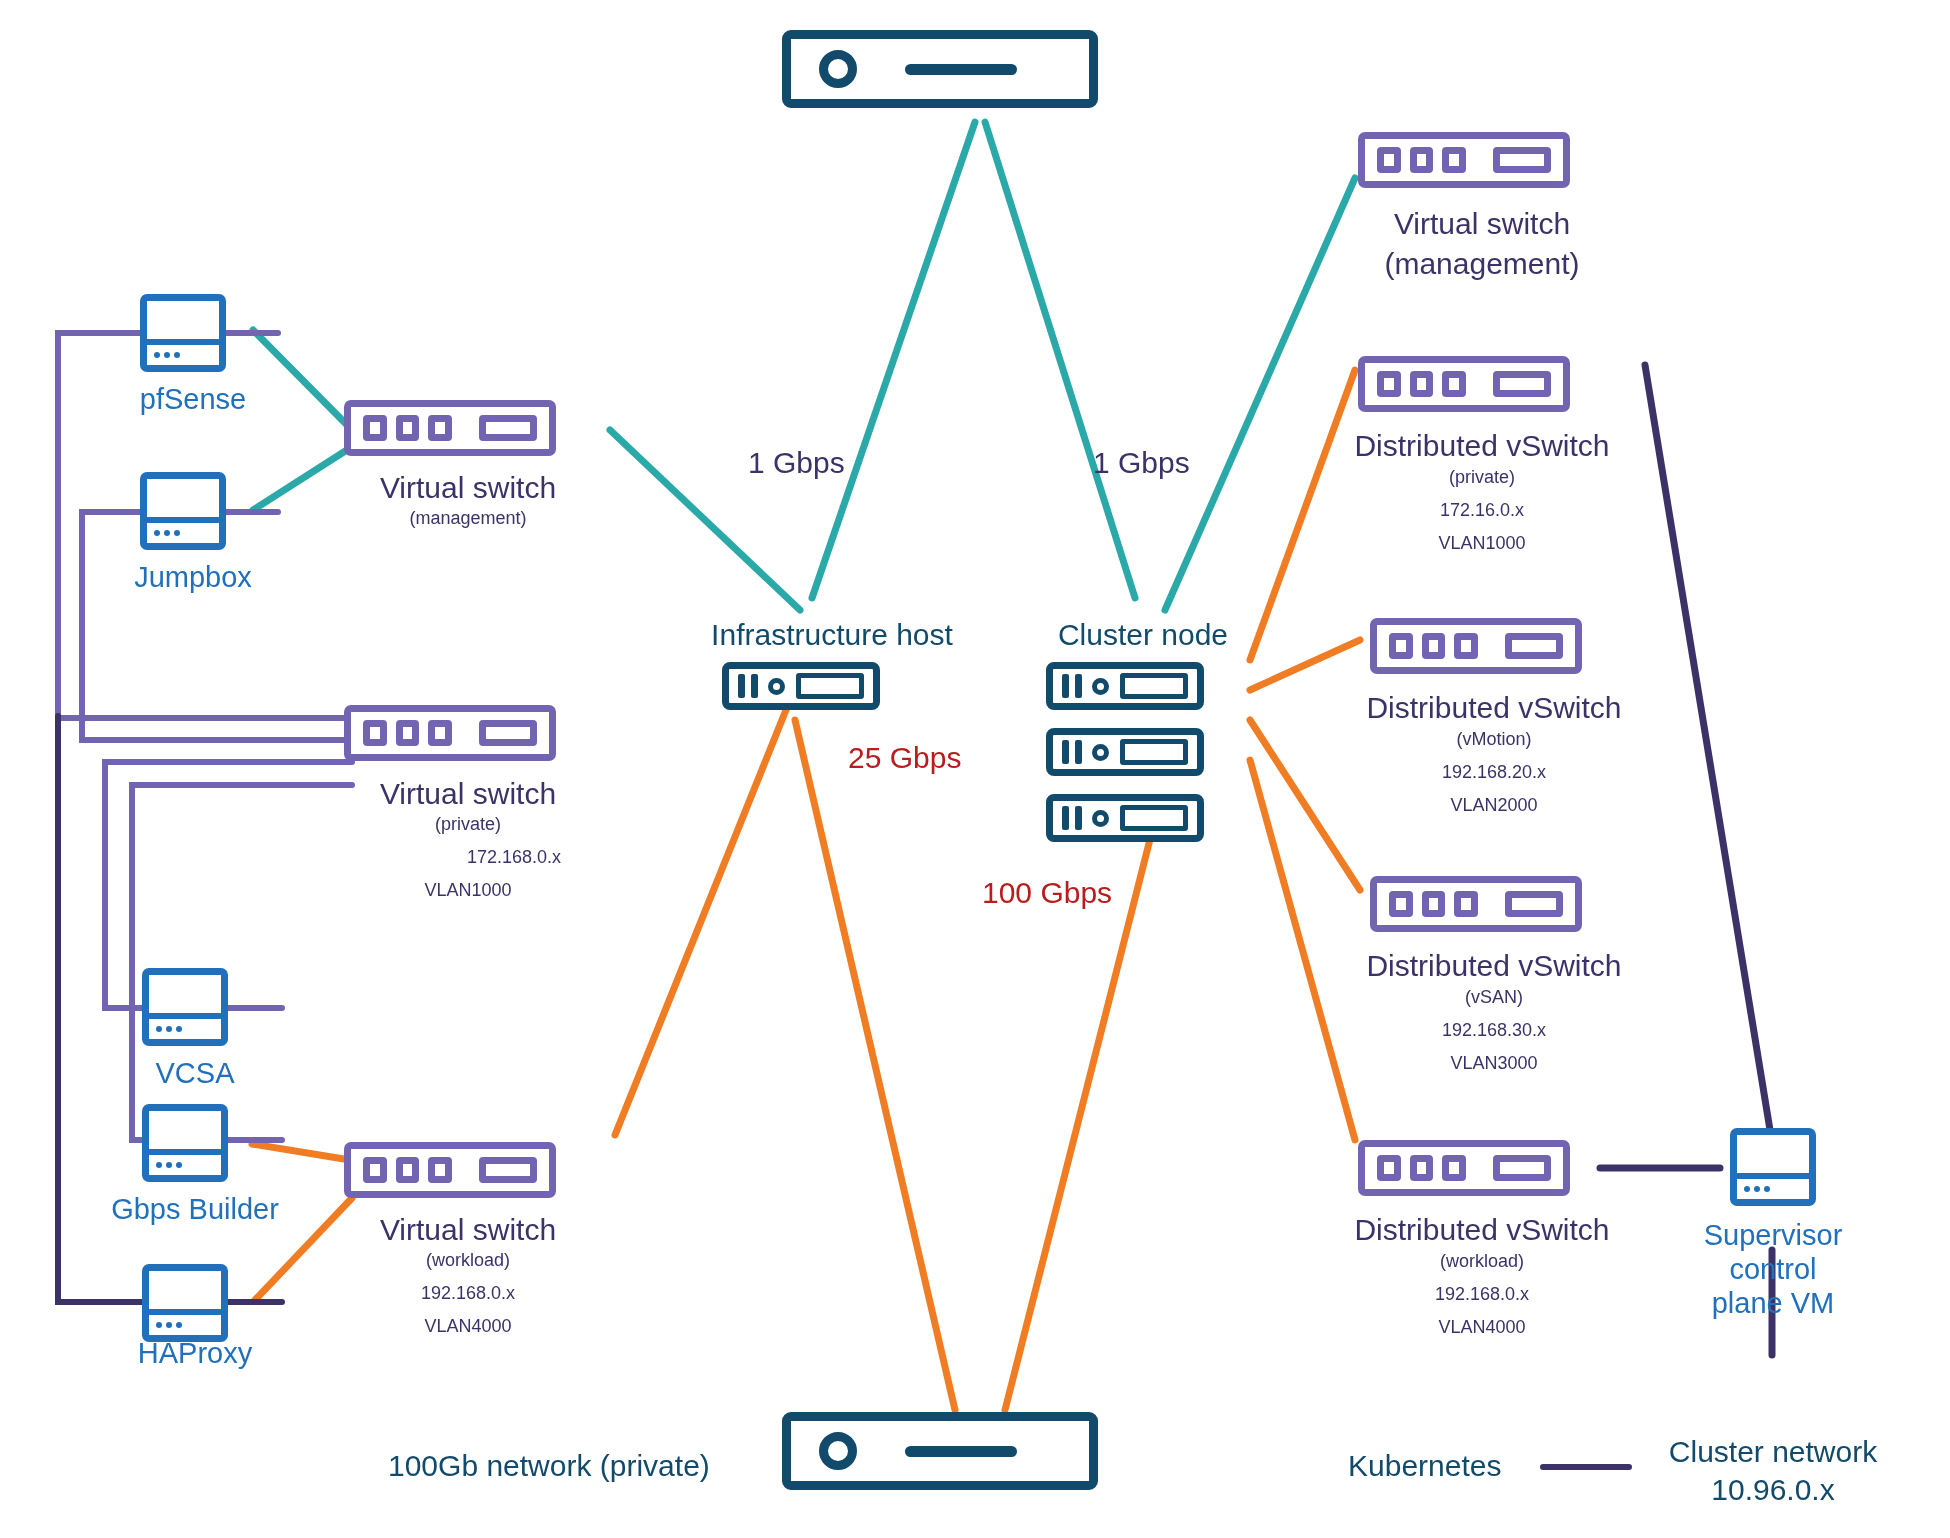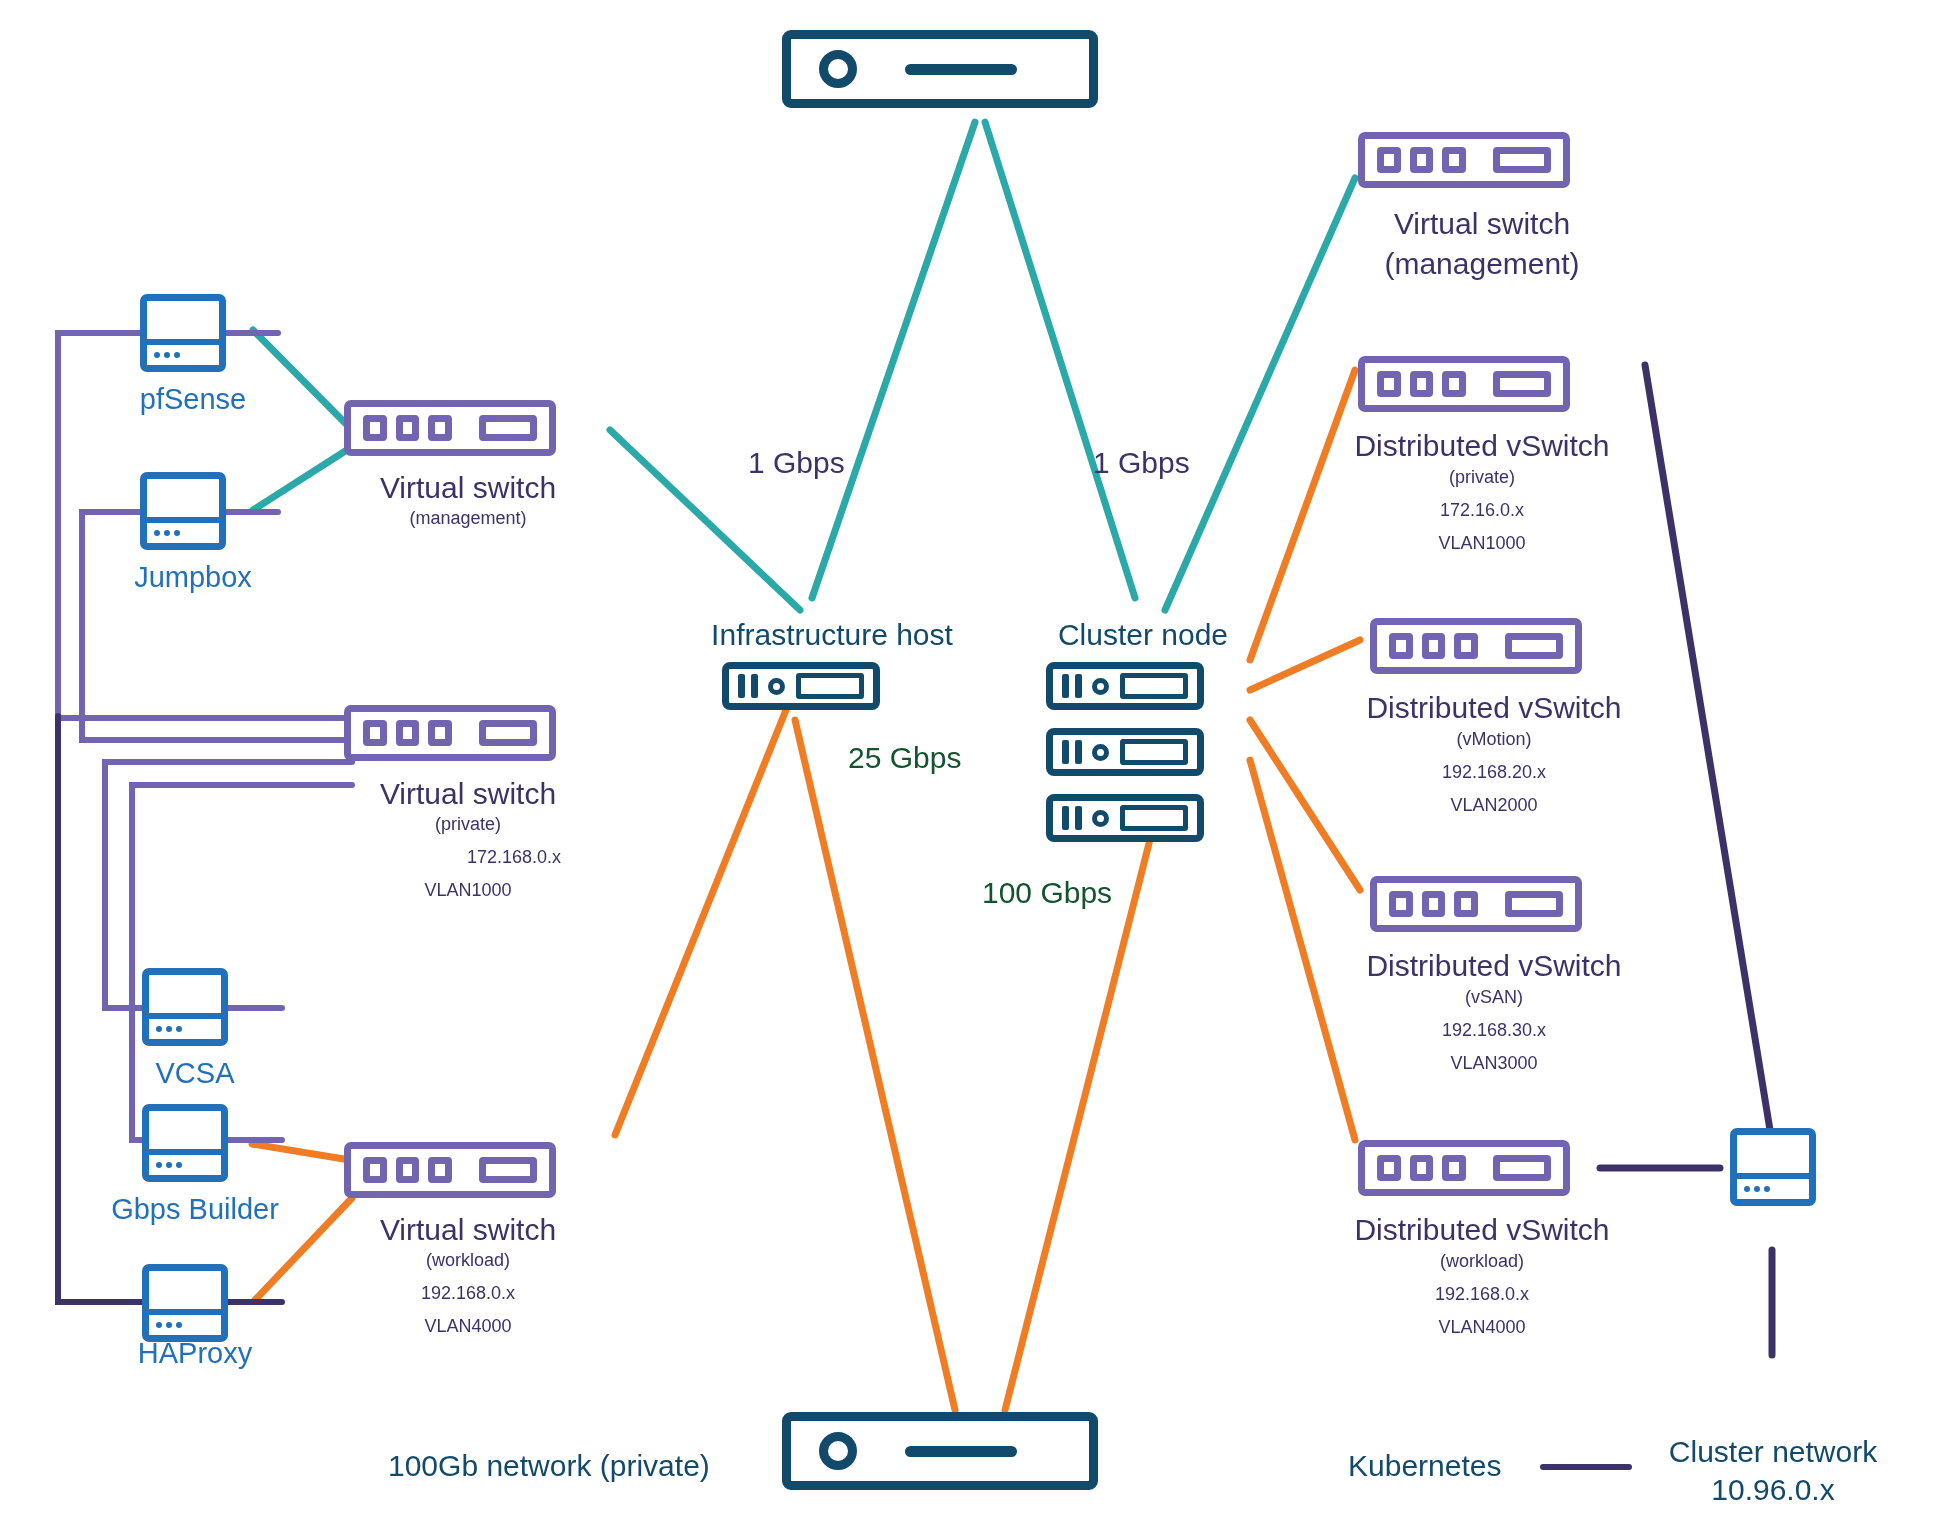--- a/index.html
+++ b/index.html
@@ -11,21 +11,21 @@
   #stage{position:relative;width:1950px;height:1538px;background:#fff;}
   svg#wires{position:absolute;left:0;top:0;width:1950px;height:1538px;}
 
   .node{position:absolute;}
 
   
   .lbl{position:absolute;white-space:pre;line-height:1.18;}
   .t-navy{color:#124A6B;}
   .t-blue{color:#2170BC;}
   .t-purple{color:#3D3268;}
-  .t-orange{color:#14532d;}
+  .t-orange{color:#b91c1c;}
   .sz-big{font-size:30px;}
   .sz-mid{font-size:29px;}
   .sz-sm{font-size:18px;}
   .ctr{text-align:center;transform:translateX(-50%);}
 
   
   .sw{position:relative;width:212px;height:56px;box-sizing:border-box;
       border:7px solid #7264B0;border-radius:7px;background:#fff;
       display:flex;align-items:center;gap:9px;padding:0 12px;}
   .sw .p{width:26px;height:26px;box-sizing:border-box;border:7px solid #7264B0;border-radius:4px;}
@@ -316,20 +316,23 @@
 
   <div class="node" style="left:1730px;top:1128px;">
     <div class="vm">
       <div class="bar">
         <span class="dot"></span>
           <span class="dot"></span>
           <span class="dot"></span>
       </div>
     </div>
   </div>
+  <div class="lbl sz-mid t-blue ctr" style="left:1773px;top:1218px;">Supervisor
+control
+plane VM</div>
 
   <div class="lbl sz-big t-navy" style="left:388px;top:1448px;">100Gb network (private)</div>
   <div class="node" style="left:782px;top:1412px;">
     <div class="netbar">
       <div class="ring"></div>
       <div class="dash"></div>
     </div>
   </div>
 
   <div class="lbl sz-big t-navy" style="left:1348px;top:1448px;">Kubernetes</div>

